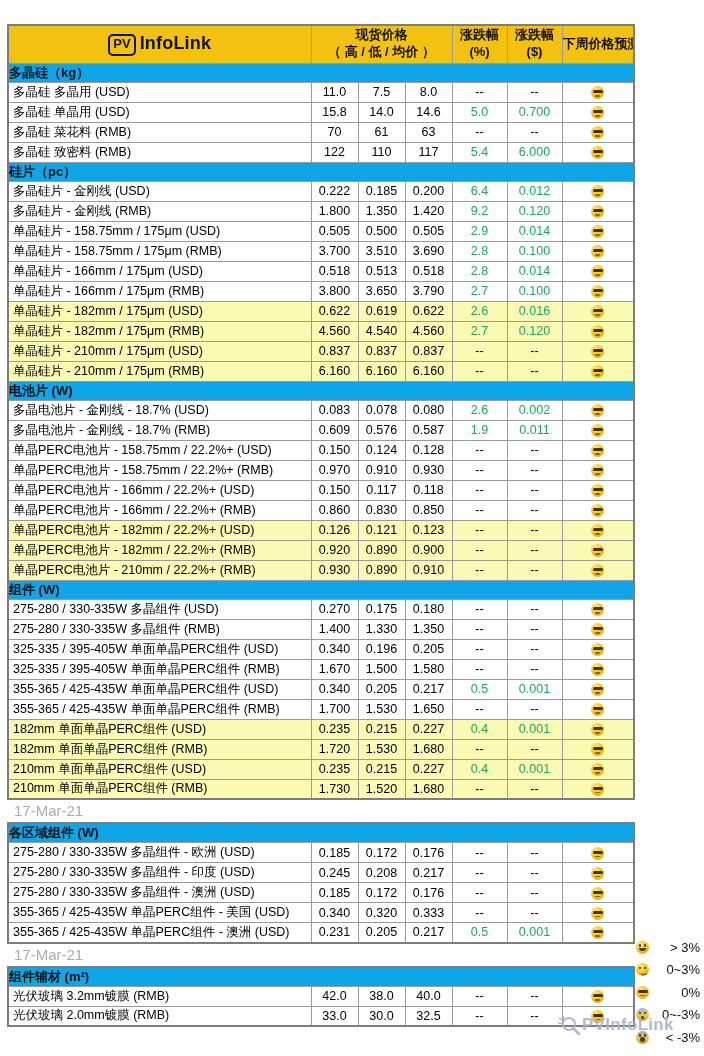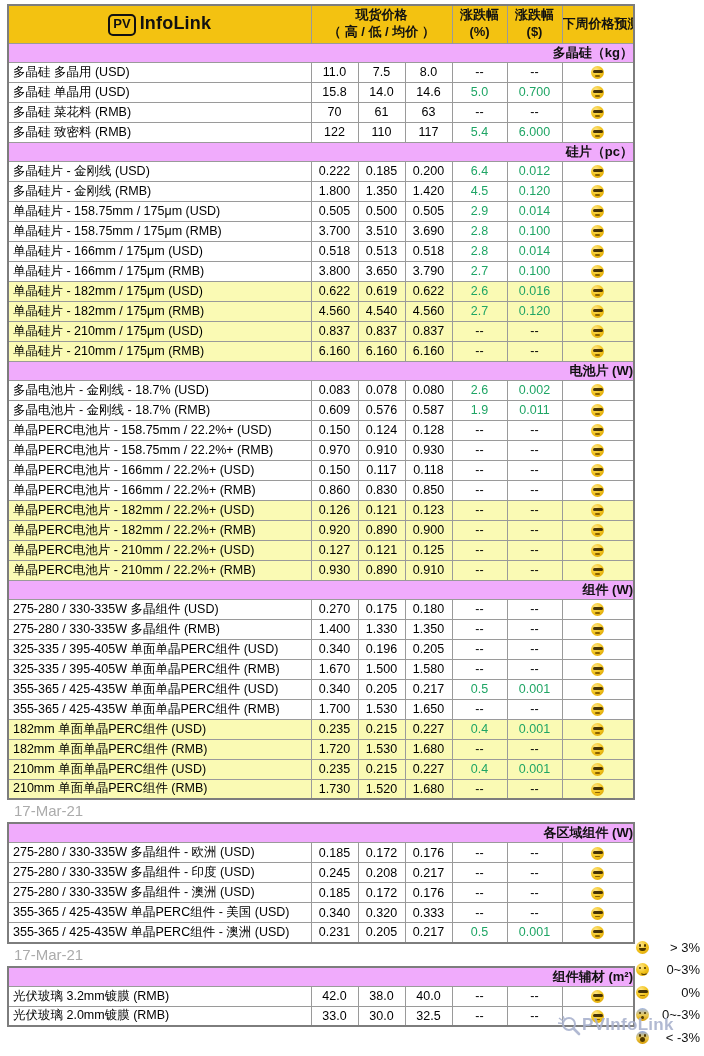--- a/index.html
+++ b/index.html
@@ -1,33 +1,33 @@
 <!DOCTYPE html>
 <html><head>
 <meta charset="utf-8">
 <style>
   * { margin:0; padding:0; box-sizing:border-box; }
   html,body { width:704px; height:1056px; background:#fff; overflow:hidden;
     font-family:"Liberation Sans","DejaVu Sans",sans-serif; color:#000; }
-  .page { position:relative; width:704px; height:951px; padding-top:4px; }
+  .page { position:relative; width:704px; height:951px; padding-top:24px; }
 
   table.price-table { border-collapse:collapse; table-layout:fixed; width:626px;
     margin-left:7px; border:2px solid #7d7d7d; }
   table.price-table td, table.price-table th { border:1px solid #9a9a9a; overflow:hidden; white-space:nowrap; }
 
   
   .head-row th { background:#F3C211; height:38px; font-weight:bold; color:#111;
     text-align:center; vertical-align:middle; font-size:13px; line-height:1.3; }
   .logo-cell { font-size:18px; }
   .pv-badge { display:inline-block; border:2.5px solid #111; border-radius:5px;
     padding:0 3px 1px 3px; font-weight:bold; font-size:13px; margin-right:4px; vertical-align:1px; }
   .logo-text { font-weight:bold; font-size:18px; letter-spacing:0.2px; }
 
   
-  .section-row td { background:#f0abfc; height:19px; text-align:right;
+  .section-row td { background:#0ea5e9; height:19px; text-align:left;
     font-weight:bold; font-size:13px; color:#111; }
 
   
   .data-row td { height:20px; background:#fff; font-size:12.5px; vertical-align:middle; }
   .data-row.hl td { background:#FAFAB4; }
   .c-label { text-align:left; padding-left:4px; font-size:13px; }
   .c-num { text-align:center; }
   .c-num.green { color:#1FA565; }
   .c-face { text-align:center; }
 
@@ -150,21 +150,21 @@
     <td class="c-num">0.200</td>
     <td class="c-num green">6.4</td>
     <td class="c-num green">0.012</td>
     <td class="c-face"><span class="face face-sunglasses"></span></td>
   </tr>
         <tr class="data-row">
     <td class="c-label">多晶硅片 - 金刚线 (RMB)</td>
     <td class="c-num">1.800</td>
     <td class="c-num">1.350</td>
     <td class="c-num">1.420</td>
-    <td class="c-num green">4.5</td>
+    <td class="c-num green">9.2</td>
     <td class="c-num green">0.120</td>
     <td class="c-face"><span class="face face-sunglasses"></span></td>
   </tr>
         <tr class="data-row">
     <td class="c-label">单晶硅片 - 158.75mm / 175μm (USD)</td>
     <td class="c-num">0.505</td>
     <td class="c-num">0.500</td>
     <td class="c-num">0.505</td>
     <td class="c-num green">2.9</td>
     <td class="c-num green">0.014</td>
@@ -297,29 +297,20 @@
     <td class="c-num">0.123</td>
     <td class="c-num">--</td>
     <td class="c-num">--</td>
     <td class="c-face"><span class="face face-sunglasses"></span></td>
   </tr>
         <tr class="data-row hl">
     <td class="c-label">单晶PERC电池片 - 182mm / 22.2%+ (RMB)</td>
     <td class="c-num">0.920</td>
     <td class="c-num">0.890</td>
     <td class="c-num">0.900</td>
-    <td class="c-num">--</td>
-    <td class="c-num">--</td>
-    <td class="c-face"><span class="face face-sunglasses"></span></td>
-  </tr>
-        <tr class="data-row hl">
-    <td class="c-label">单晶PERC电池片 - 210mm / 22.2%+ (USD)</td>
-    <td class="c-num">0.127</td>
-    <td class="c-num">0.121</td>
-    <td class="c-num">0.125</td>
     <td class="c-num">--</td>
     <td class="c-num">--</td>
     <td class="c-face"><span class="face face-sunglasses"></span></td>
   </tr>
         <tr class="data-row hl">
     <td class="c-label">单晶PERC电池片 - 210mm / 22.2%+ (RMB)</td>
     <td class="c-num">0.930</td>
     <td class="c-num">0.890</td>
     <td class="c-num">0.910</td>
     <td class="c-num">--</td>

